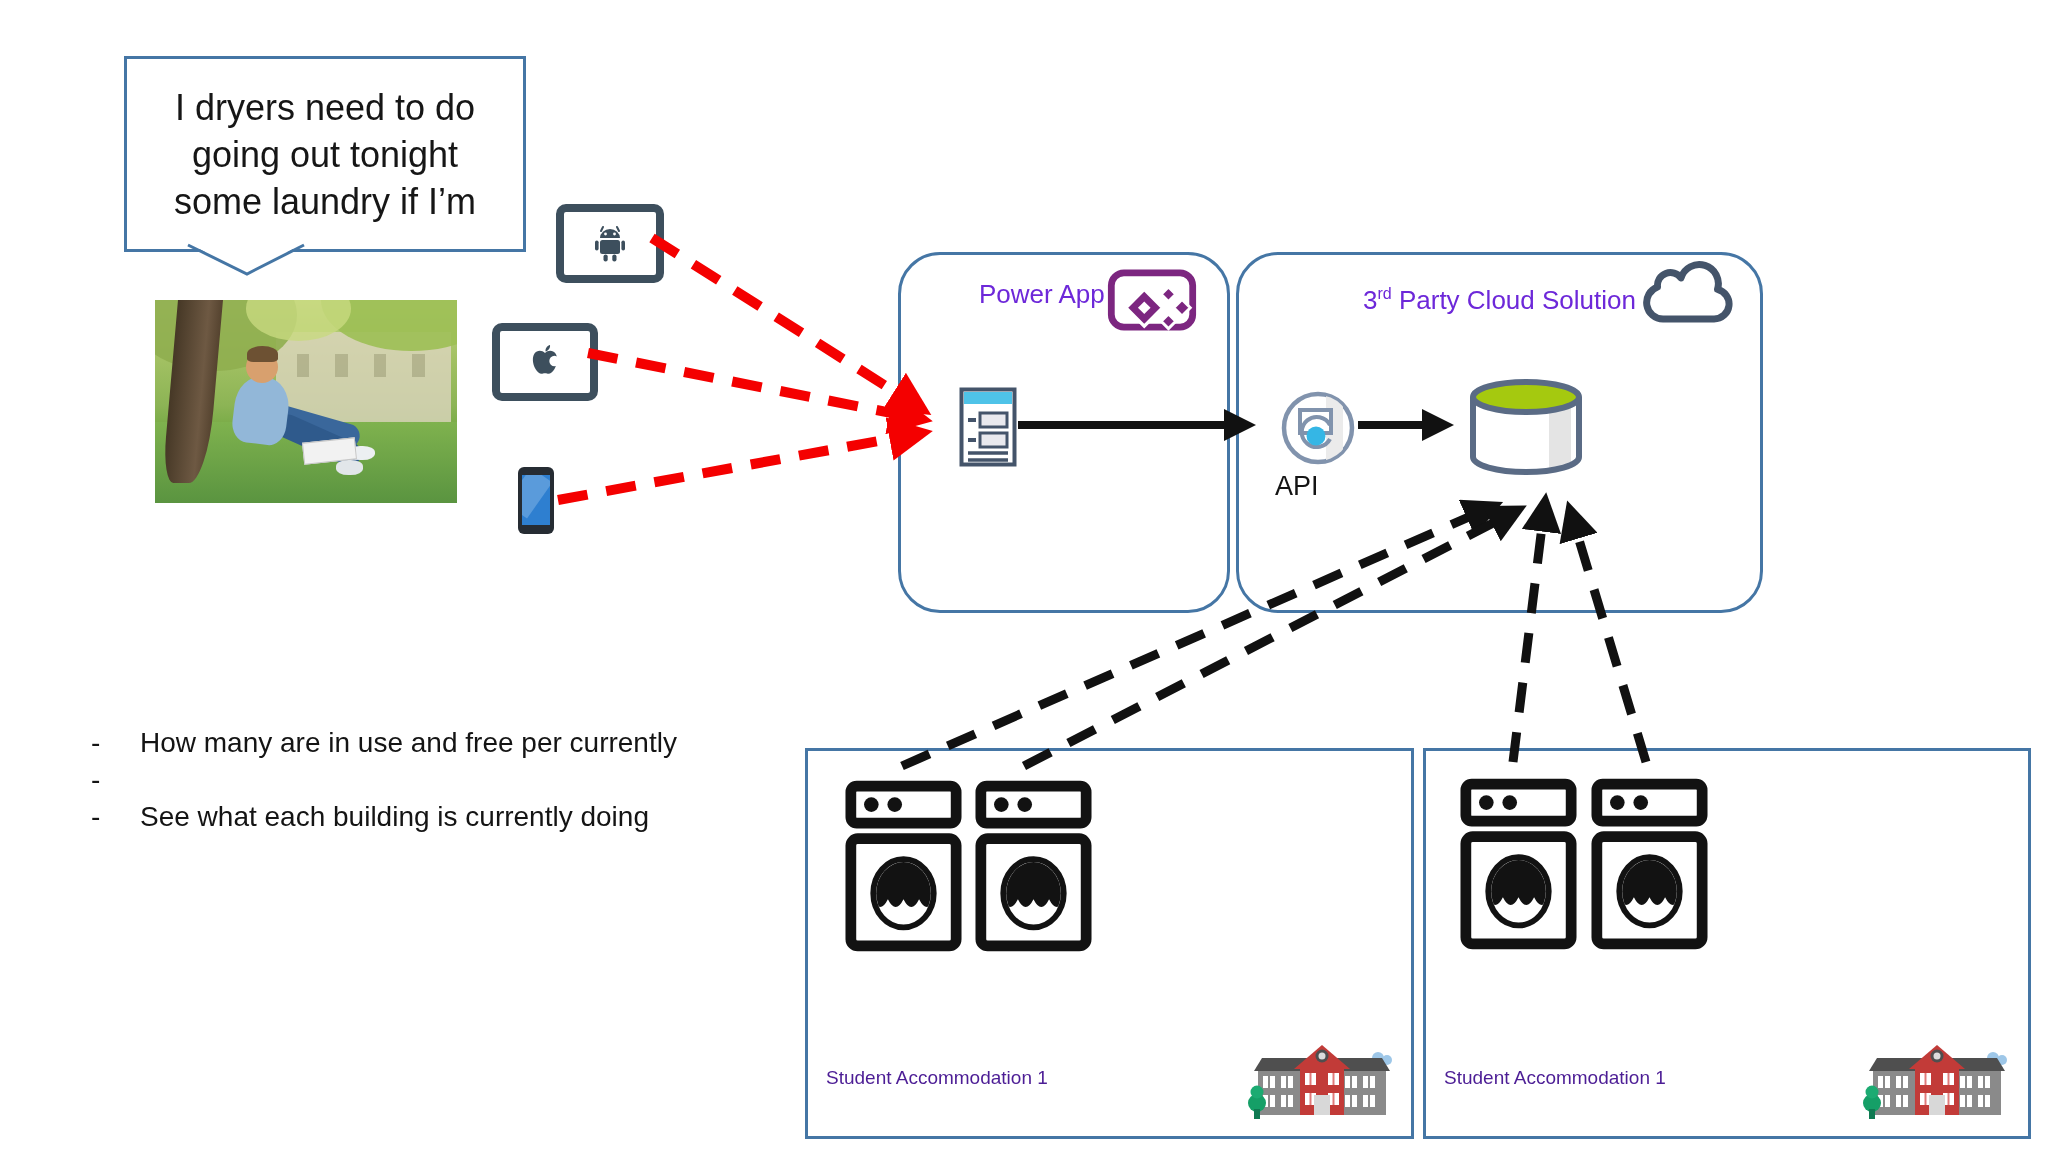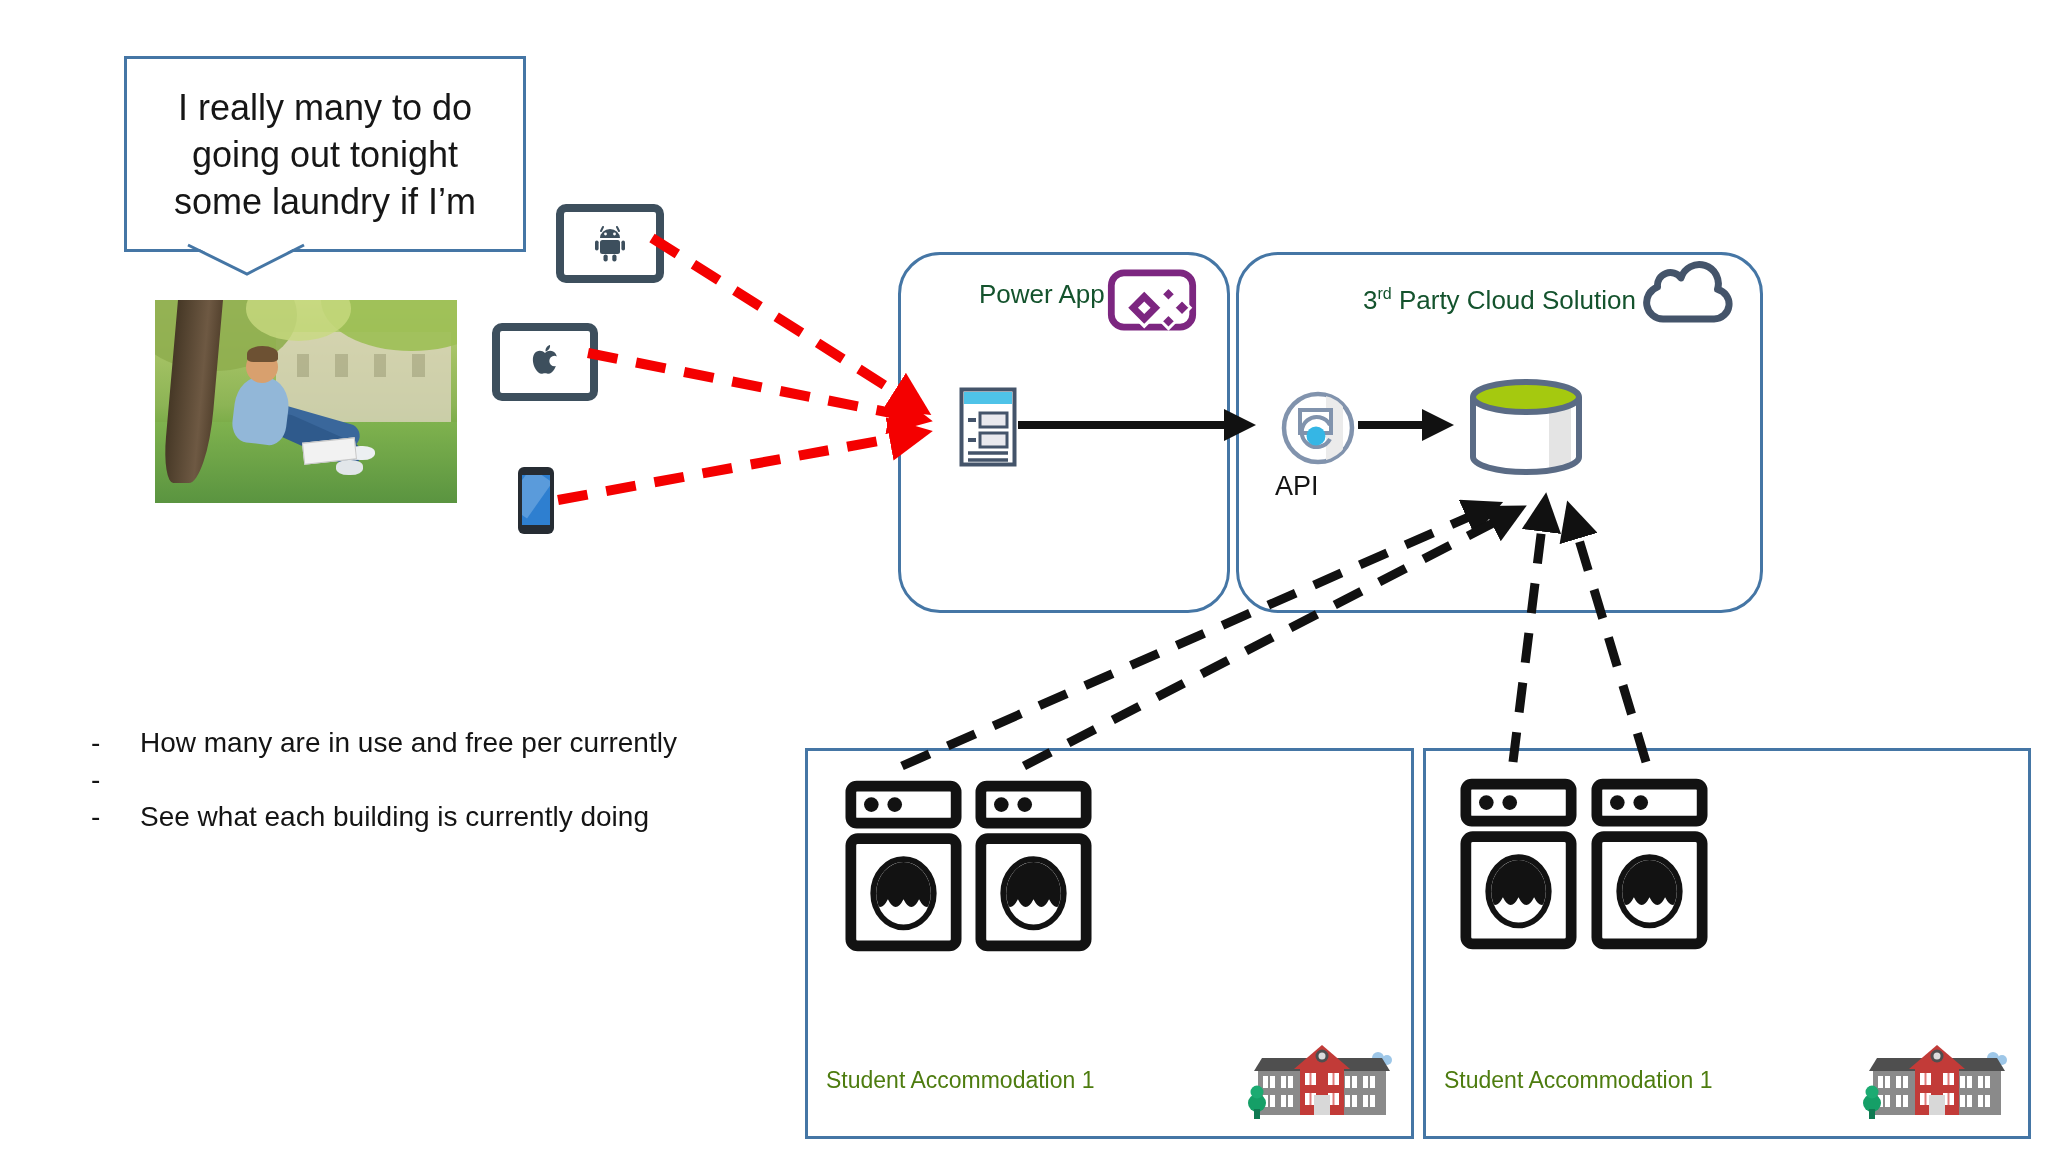--- a/index.html
+++ b/index.html
@@ -38,37 +38,37 @@
   #tab-android{left:556px;top:204px;width:92px;height:63px;}
   #tab-apple{left:492px;top:323px;width:90px;height:62px;}
   #phone{left:518px;top:467px;width:36px;height:67px;background:#262c33;border-radius:6px;}
   #phone .screen{position:absolute;left:4px;top:8px;width:28px;height:50px;background:#2e7fd0;overflow:hidden;}
   #phone .shine{position:absolute;left:-6px;top:-4px;width:26px;height:44px;background:#61a0dd;transform:rotate(35deg);opacity:.85;}
 
   
   .bigBox{border:3px solid #4576a5;border-radius:42px;background:#fff;}
   #powerBox{left:898px;top:252px;width:326px;height:355px;}
   #cloudBox{left:1236px;top:252px;width:521px;height:355px;}
-  .boxTitle{position:absolute;font-size:26px;color:#14532d;}
+  .boxTitle{position:absolute;font-size:26px;color:#6d28d9;}
   #powerBox .boxTitle{left:78px;top:24px;}
   #cloudBox .boxTitle{left:124px;top:22px;margin-top:8px;}
   sup{font-size:16px;}
   #apiLabel{position:absolute;left:36px;top:216px;width:88px;text-align:left;font-size:27px;}
 
   
   #reqTitle{left:91px;top:658px;font-size:28px;}
   #reqList{left:91px;top:724px;font-size:28px;line-height:37px;}
   #reqList .row{display:flex;}
   #reqList .dash{width:49px;}
 
   
   .accBox{border:3px solid #4576a5;background:#fff;}
   #acc1{left:805px;top:748px;width:603px;height:385px;}
   #acc2{left:1423px;top:748px;width:602px;height:385px;}
-  .accLabel{position:absolute;left:18px;top:316px;font-size:23px;color:#4d7c0f;}
+  .accLabel{position:absolute;left:18px;top:316px;font-size:19px;color:#4c1d95;}
   .washer{position:absolute;width:117px;height:172px;}
   .building{position:absolute;width:148px;height:80px;}
 
   svg{display:block;}
   #overlay{position:absolute;left:0;top:0;width:2048px;height:1152px;pointer-events:none;}
 </style>
 </head>
 <body>
 
 <div id="stage">
@@ -145,21 +145,21 @@
           <circle cx="9" cy="60" r="9" fill="#159f67"></circle>
             <circle cx="9" cy="49" r="6.5" fill="#1cab72"></circle>
           <rect x="6" y="66" width="6" height="10" fill="#0f7a52"></rect>
         </g>
       </symbol>
     </defs>
   </svg>
 
   <div id="bubble" class="abs">
     <div>
-      <div>I really many to do</div>
+      <div>I dryers need to do</div>
       <div>going out tonight</div>
       <div>some laundry if I’m</div>
     </div>
   </div>
 
   <div id="photo" class="abs">
     <div class="ph-building">
       <div class="ph-win" style="left:12%"></div>
         <div class="ph-win" style="left:34%"></div>
       <div class="ph-win" style="left:56%"></div>

